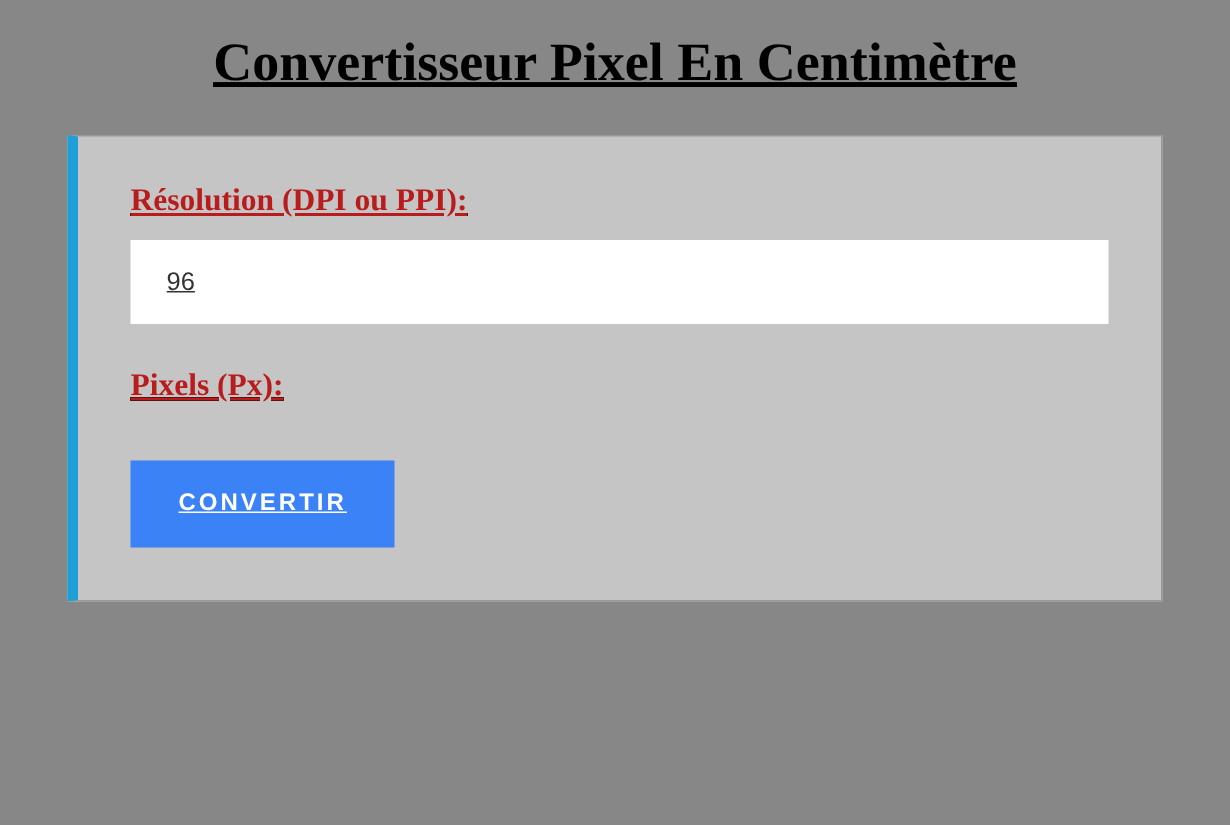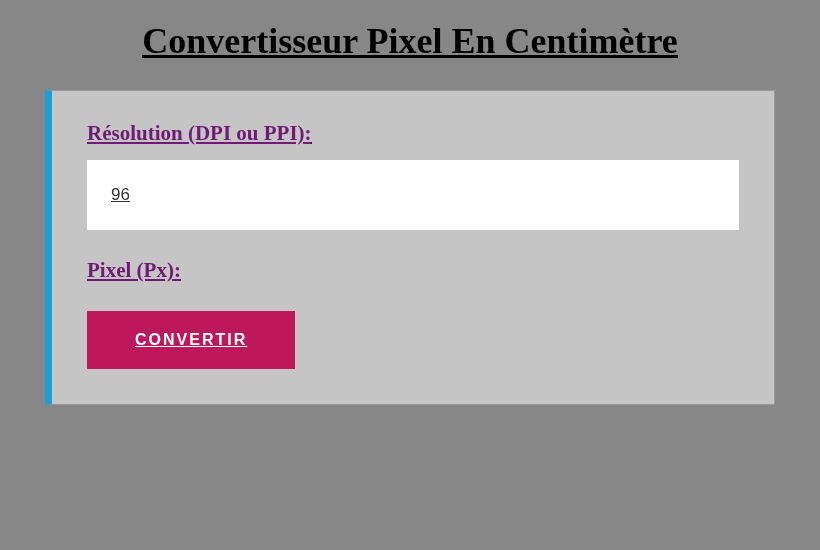--- a/index.html
+++ b/index.html
@@ -33,62 +33,63 @@
       padding: 30px 35px 35px 35px;
     }
     .field-group {
       margin-bottom: 28px;
     }
     .field-label {
       display: block;
       font-family: Georgia, 'Times New Roman', serif;
       font-size: 21px;
       font-weight: bold;
-      color: #701a75;
+      color: #b91c1c;
       margin-bottom: 14px;
     }
     .text-input {
       width: 100%;
-      height: 70px;
+      height: 56px;
       padding: 0 24px;
       border: none;
       background: #fff;
       font-family: Arial, Helvetica, sans-serif;
       font-size: 17px;
       color: #333;
       outline: none;
     }
     .text-input::placeholder {
       color: #999;
     }
     .convert-button {
-      background: #be185d;
+      background: #3b82f6;
       color: #fff;
       border: none;
-      padding: 20px 48px;
+      padding: 20px 32px;
       font-family: Arial, Helvetica, sans-serif;
       font-size: 16px;
       font-weight: bold;
       letter-spacing: 2px;
       cursor: pointer;
+      margin-top: 10px;
     }
   </style>
 </head>
 <body>
 
 <div class="container">
   <h1 class="page-title">Convertisseur Pixel En Centimètre</h1>
 
   <div class="card">
 
     <div class="field-group">
       <label class="field-label">Résolution (DPI ou PPI):</label>
       <input type="text" class="text-input" value="96" style="">
     </div>
 
     <div class="field-group">
-      <label class="field-label">Pixel (Px):</label>
+      <label class="field-label">Pixels (Px):</label>
     </div>
 
     <button class="convert-button">CONVERTIR</button>
 
   </div>
 </div>
 
 </body></html>

